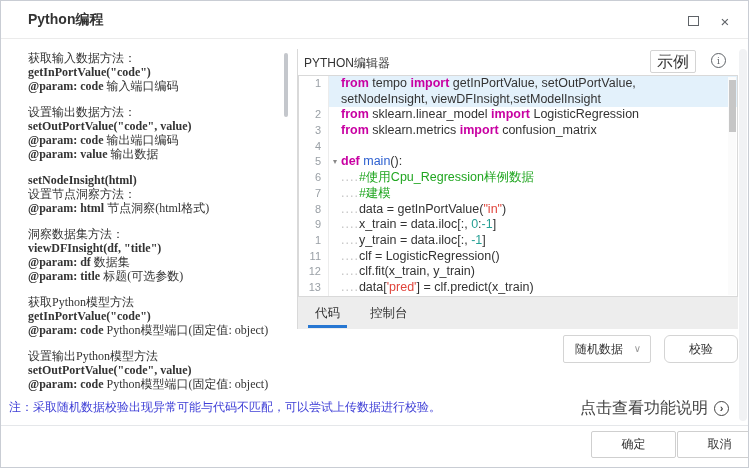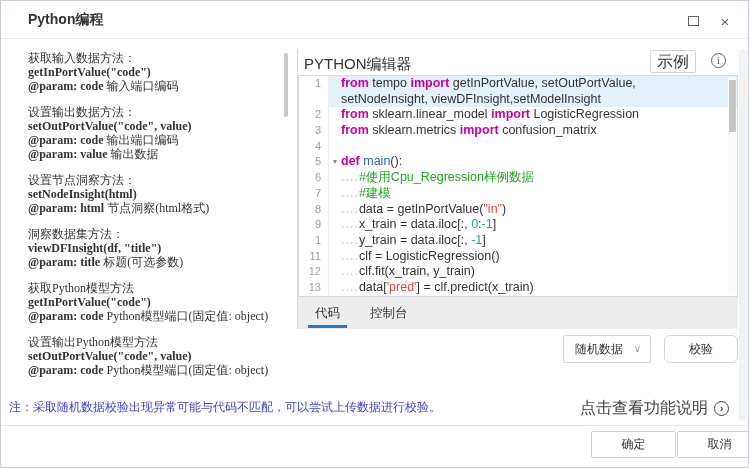--- a/index.html
+++ b/index.html
@@ -22,21 +22,21 @@
   .doc-block { margin-bottom:12px; }
   .doc-line { font-size:12px; line-height:14px; color:#333; white-space:nowrap; }
   .doc-bold { font-weight:bold; }
   .sidebar-scroll { position:absolute; left:283px; top:52px; width:4px; height:64px;
                     background:#c4c7cc; border-radius:2px; }
   .note { position:absolute; left:8px; top:398px; font-size:12px; color:#3e3ed6; white-space:nowrap; }
 
   
   .right-panel { position:absolute; left:296px; top:48px; width:441px; border-left:1px solid #d9d9d9; }
   .editor-header { position:relative; height:26px; }
-  .editor-title { position:absolute; left:6px; top:6px; font-size:15px; color:#333; }
+  .editor-title { position:absolute; left:6px; top:6px; font-size:12px; color:#333; }
   .example-btn { position:absolute; right:42px; top:1px; width:46px; height:23px;
                  background:#fff; border:1px solid #d4d4d4; border-radius:2px;
                  font-size:16px; color:#333; text-align:center; line-height:21px; cursor:pointer; }
   .info-icon { position:absolute; right:12px; top:4px; width:15px; height:15px; border-radius:50%;
                border:1px solid #5f6368; color:#5f6368; font-size:9px; font-family:"DejaVu Serif",serif;
                display:flex; align-items:center; justify-content:center; cursor:pointer; }
 
   .editor { position:relative; height:222px; border:1px solid #d9d9d9; background:#fff; overflow:hidden; }
   .code-row { display:flex; height:15.7px; line-height:15.7px; font-size:12.5px; color:#333; }
   .gutter { flex:0 0 30px; text-align:right; padding-right:7px; font-size:11px; color:#9aa0a6;
@@ -104,27 +104,28 @@
         <div class="doc-line"><span class="doc-bold">getInPortValue("code")</span></div>
         <div class="doc-line"><span class="doc-bold">@param: code </span><span class="doc-reg">输入端口编码</span></div>
       </div>
       <div class="doc-block">
         <div class="doc-line"><span class="doc-reg">设置输出数据方法：</span></div>
         <div class="doc-line"><span class="doc-bold">setOutPortValue("code", value)</span></div>
         <div class="doc-line"><span class="doc-bold">@param: code </span><span class="doc-reg">输出端口编码</span></div>
         <div class="doc-line"><span class="doc-bold">@param: value </span><span class="doc-reg">输出数据</span></div>
       </div>
       <div class="doc-block">
+        <div class="doc-line"><span class="doc-bold">setNodeInsight(html)</span></div>
         <div class="doc-line"><span class="doc-reg">设置节点洞察方法：</span></div>
-        <div class="doc-line"><span class="doc-bold">setNodeInsight(html)</span></div>
         <div class="doc-line"><span class="doc-bold">@param: html </span><span class="doc-reg">节点洞察(html格式)</span></div>
       </div>
       <div class="doc-block">
         <div class="doc-line"><span class="doc-reg">洞察数据集方法：</span></div>
         <div class="doc-line"><span class="doc-bold">viewDFInsight(df, "title")</span></div>
+        <div class="doc-line"><span class="doc-bold">@param: df </span><span class="doc-reg">数据集</span></div>
         <div class="doc-line"><span class="doc-bold">@param: title </span><span class="doc-reg">标题(可选参数)</span></div>
       </div>
       <div class="doc-block">
         <div class="doc-line"><span class="doc-reg">获取Python模型方法</span></div>
         <div class="doc-line"><span class="doc-bold">getInPortValue("code")</span></div>
         <div class="doc-line"><span class="doc-bold">@param: code </span><span class="doc-reg">Python模型端口(固定值: object)</span></div>
       </div>
       <div class="doc-block">
         <div class="doc-line"><span class="doc-reg">设置输出Python模型方法</span></div>
         <div class="doc-line"><span class="doc-bold">setOutPortValue("code", value)</span></div>

